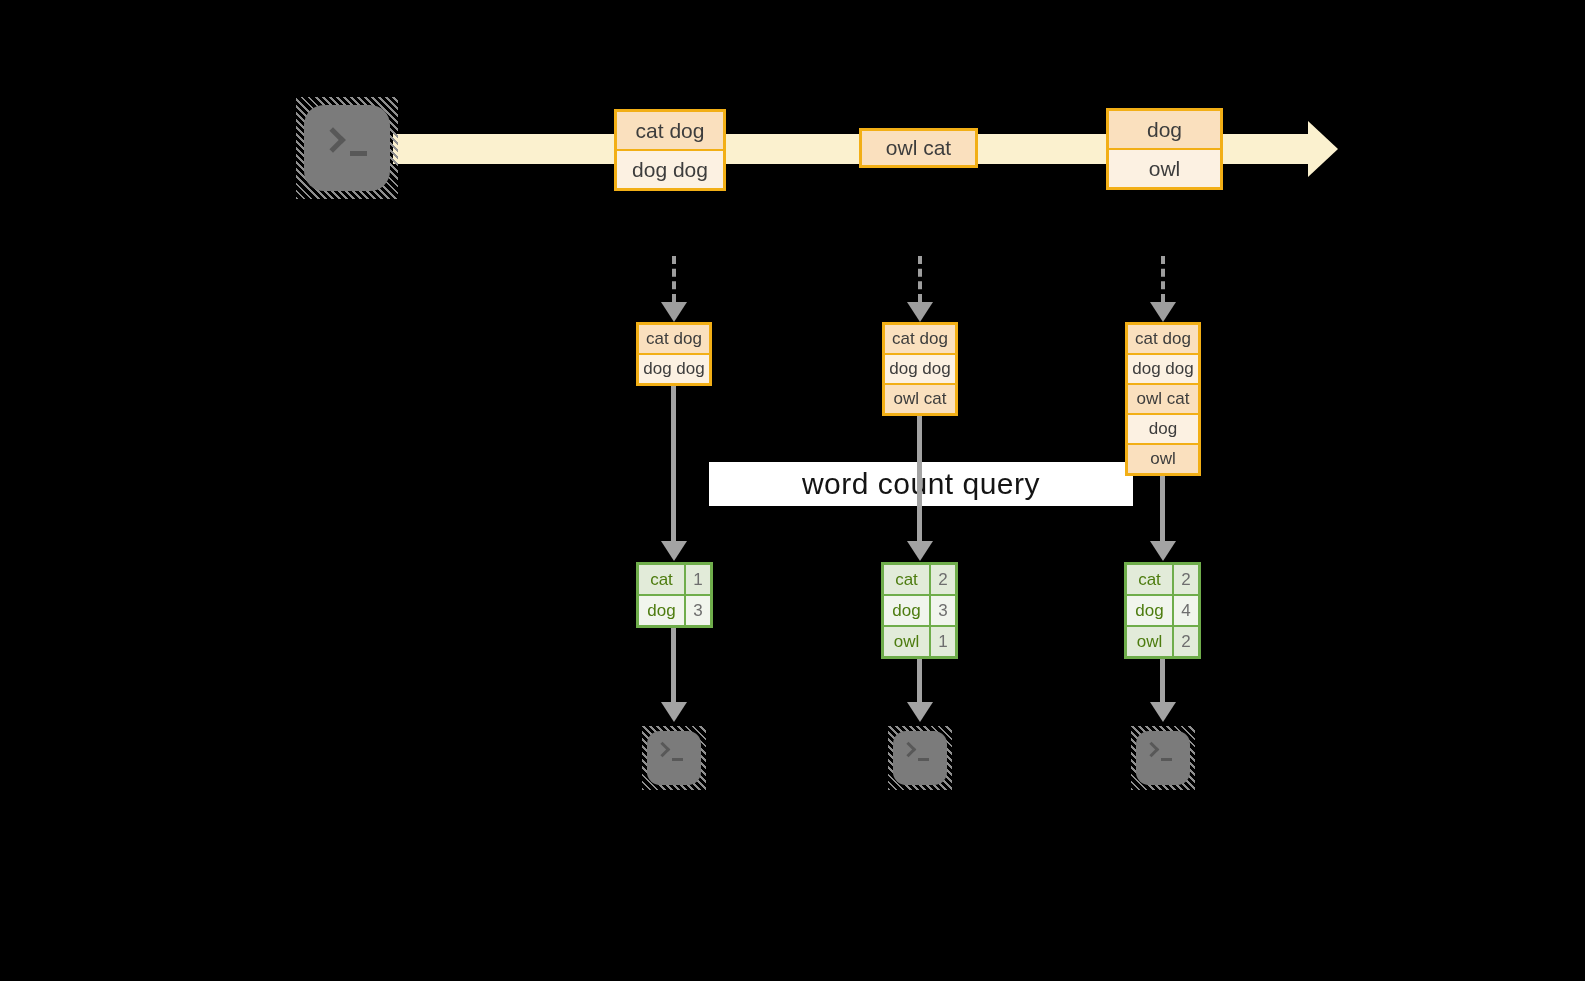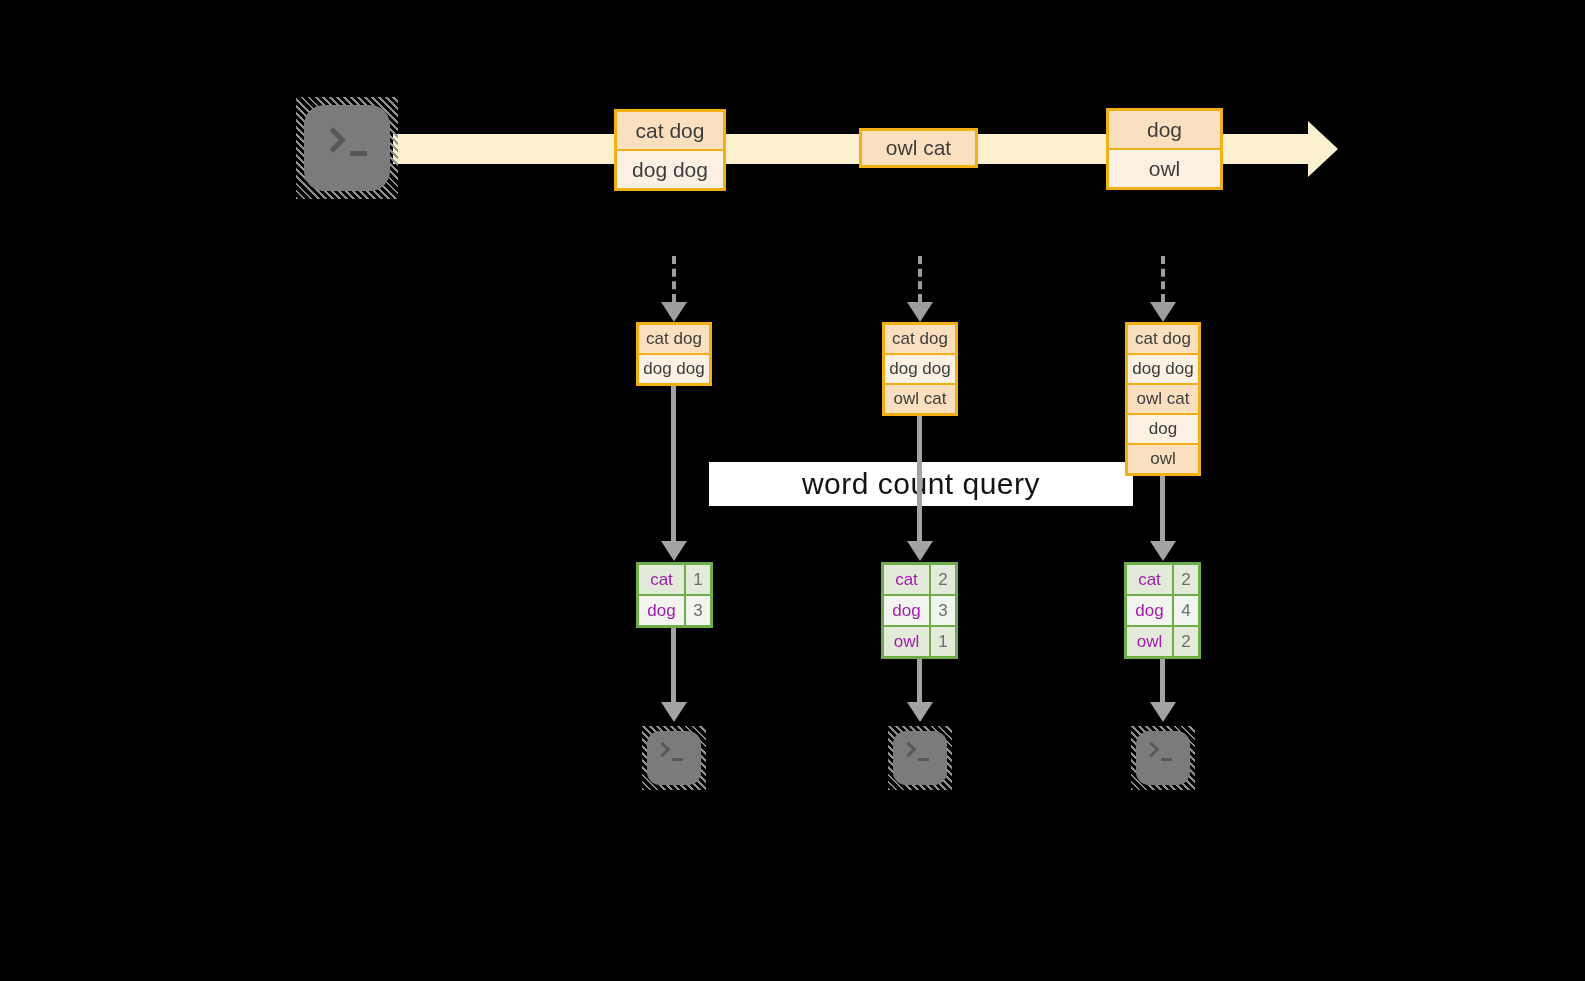--- a/index.html
+++ b/index.html
@@ -46,21 +46,21 @@
   .sline{position:absolute;width:5px;background:#A3A3A3;z-index:3;}
   .shead{position:absolute;width:0;height:0;border-left:13px solid transparent;
          border-right:13px solid transparent;border-top:20px solid #A3A3A3;z-index:3;}
 
   
   .gtable{position:absolute;box-sizing:border-box;border:3px solid #6FAD4B;background:#6FAD4B;
           display:grid;grid-template-columns:45px 24px;gap:2px;z-index:2;}
   .gtable > div{height:29px;display:flex;align-items:center;justify-content:center;font-size:17px;}
   .gtable > div:nth-child(4n+1),.gtable > div:nth-child(4n+2){background:#E2EBD9;}
   .gtable > div:nth-child(4n+3),.gtable > div:nth-child(4n+4){background:#F1F5ED;}
-  .gw{color:#a21caf;}
+  .gw{color:#4d7c0f;}
   .gc{color:#6E6E6E;}
 </style>
 </head>
 <body>
 
 <div class="canvas">
 
   <div class="band"></div>
   <div class="band-head"></div>
 

